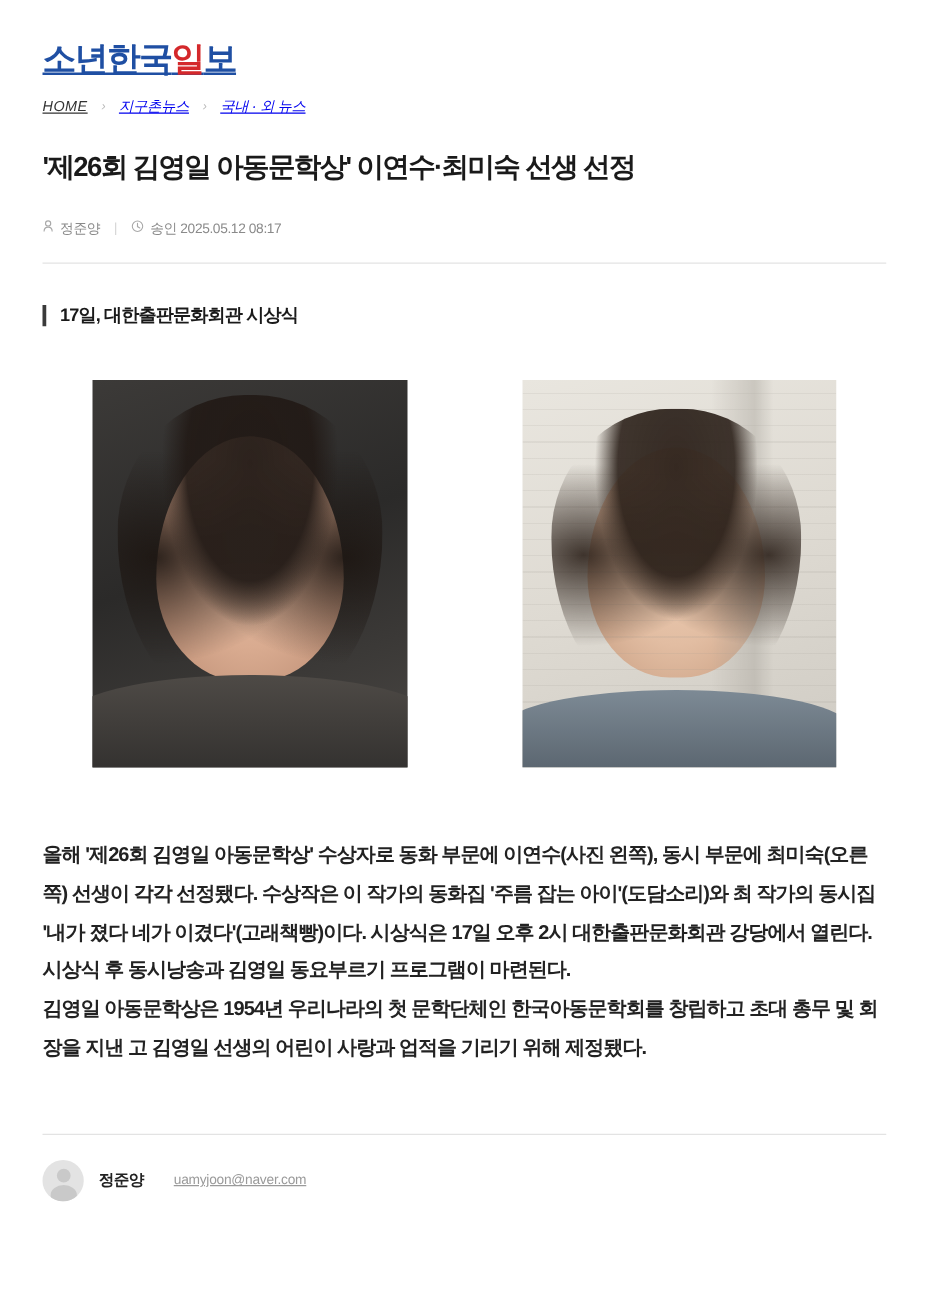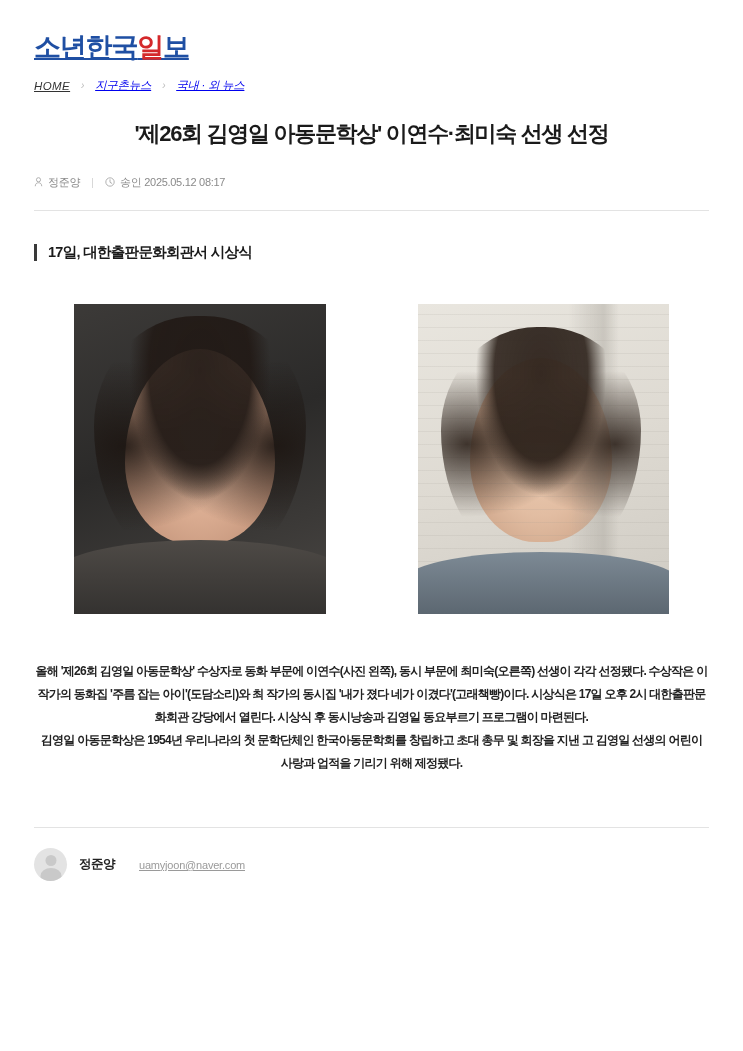--- a/index.html
+++ b/index.html
@@ -14,21 +14,20 @@
     font-family: "Liberation Sans", sans-serif;
     color: #222222;
     position: relative;
     overflow: hidden;
   }
   .page {
     width: 743px;
     height: 906px;
     padding: 0 34px;
     position: relative;
-    text-align: center;
   }
 
   
   .masthead {
     padding-top: 34px;
     display: flex;
     align-items: flex-end;
   }
   .logo {
     font-family: "Liberation Sans", sans-serif;
@@ -222,22 +221,22 @@
     bottom: 0;
     width: 280px;
     height: 62px;
     transform: translateX(-50%);
     border-radius: 50% 50% 0 0;
     background: linear-gradient(180deg, #7d8a95 0%, #5c6771 100%);
   }
 
   
   .body-copy {
-    margin-top: 30px;
-    font-size: 12px;
+    margin-top: 40px;
+    font-size: 16px;
     line-height: 1.92;
     letter-spacing: -0.75px;
     color: #222222;
     font-weight: 600;
   }
   .body-copy p {
     margin: 0;
   }
   .body-copy p + p {
     margin-top: 0;
@@ -337,21 +336,21 @@
         </svg>
       </span>
       <span>송인 2025.05.12 08:17</span>
     </span>
   </div>
 
   <div class="rule"></div>
 
   <h2 class="subhead">
     <span class="bar"></span>
-    <span>17일, 대한출판문화회관서 시상식</span>
+    <span>17일, 대한출판문화회관 시상식</span>
   </h2>
 
   <div class="photos">
     <figure class="photo left">
       <span class="shoulders"></span>
     </figure>
     <figure class="photo right">
       <span class="wall"></span>
       <span class="shoulders"></span>
     </figure>

